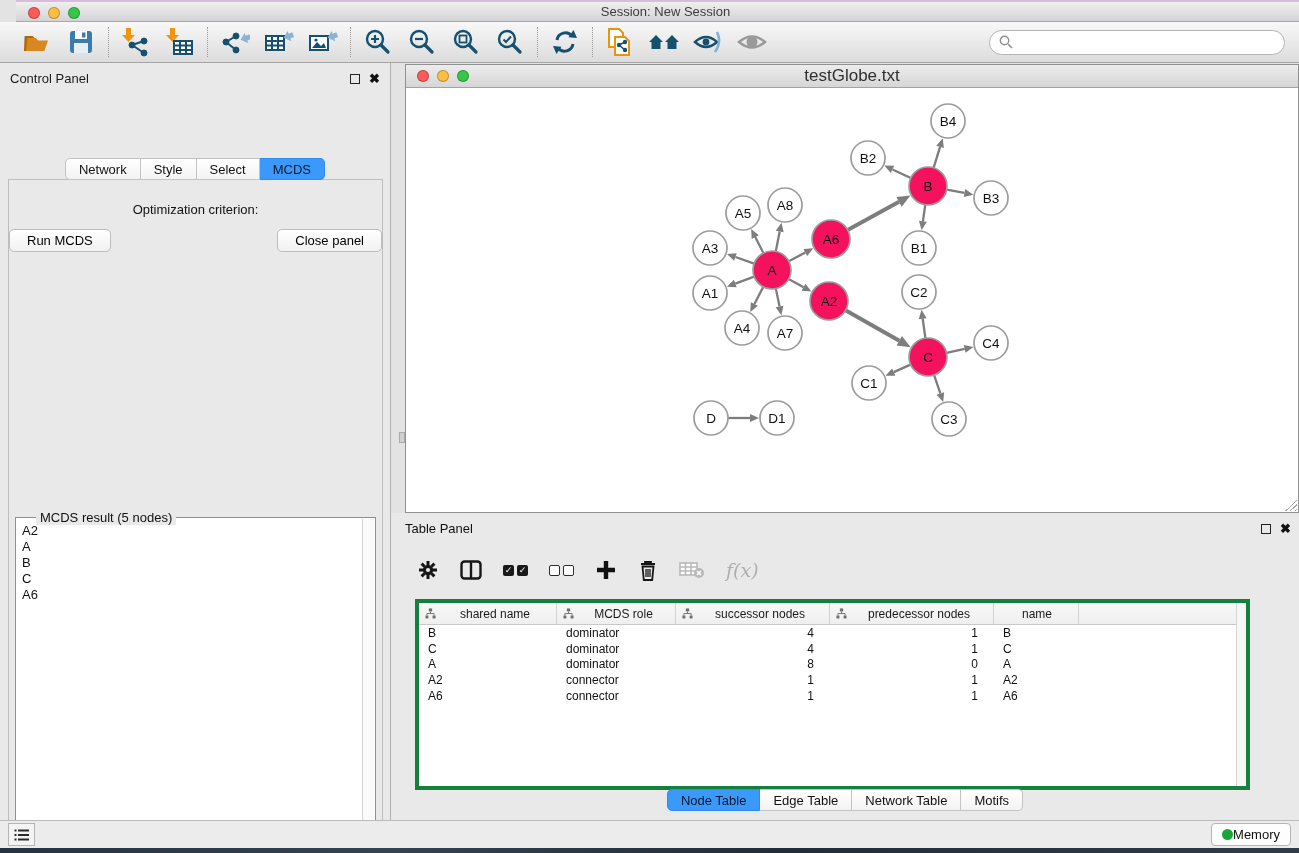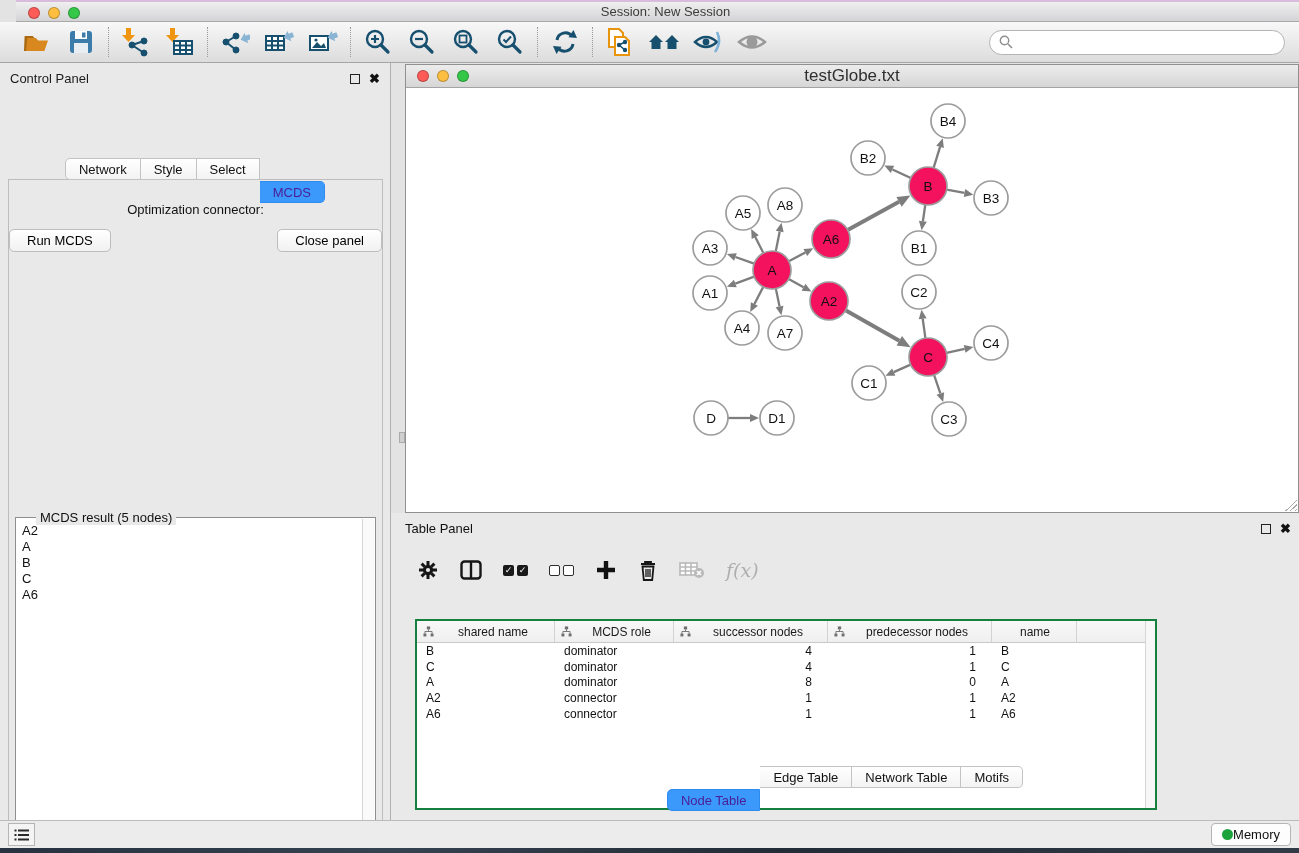--- a/index.html
+++ b/index.html
@@ -34,21 +34,21 @@
   .panel-head .ph-title { font-size:13px; color:#1c1c1c; }
   .panel-head .ph-icons { margin-left:auto; display:flex; gap:9px; align-items:center; }
   .float-ic { width:10px; height:10px; border:1.6px solid #222; display:inline-block; }
   .close-ic { font-size:13px; font-weight:bold; color:#111; line-height:10px; }
 
   .cp-tabs { position:absolute; left:0; top:95px; width:100%; display:flex; justify-content:center; z-index:3; }
   .seg { height:22px; display:flex; align-items:center; padding:0 13px; background:linear-gradient(#ffffff,#f3f3f3);
     border:1px solid #c3c3c3; border-left:none; font-size:13px; color:#111; cursor:default; }
   .seg:first-child { border-left:1px solid #c3c3c3; border-radius:5px 0 0 5px; }
   .seg:last-child { border-radius:0 5px 5px 0; }
-  .seg.active { background:#3b99fc; border-color:#2f8bef; color:#4c1d95;margin-top:23px; }
+  .seg.active { background:#3b99fc; border-color:#2f8bef; color:#0f172a; }
 
   .cp-content { position:absolute; left:8px; top:116px; width:375px; height:689px; background:#e9e9e9; border:1px solid #bdbdbd; }
   .opt-label { text-align:center; margin-top:22px; font-size:13px; }
   .mcds-select { margin:11px auto 0 auto; width:313px; height:23px; background:#fff; border:1px solid #b6b6b6; border-radius:4px;
     display:flex; align-items:center; position:relative; }
   .mcds-select .sel-text { padding-left:9px; font-size:13px; flex:1; white-space:nowrap; overflow:hidden; }
   .sel-stepper { width:19px; height:21px; background:linear-gradient(#6fb5fd,#2f8bef); border-radius:0 3px 3px 0;
     display:flex; flex-direction:column; align-items:center; justify-content:center; color:#fff; }
   .sel-stepper svg { display:block; }
   .cp-buttons { display:flex; justify-content:space-between; gap:12px; margin-top:12px; }
@@ -78,21 +78,21 @@
   
   .table-panel { position:absolute; left:391px; top:513px; width:908px; height:307px; background:#e9e9e9; }
   .tp-head { position:absolute; left:14px; top:8px; right:8px; display:flex; align-items:center; }
   .tp-toolbar { position:absolute; left:14px; top:35px; right:8px; height:44px; display:flex; align-items:center; gap:21px; padding-left:12px; }
   .tp-tool { display:flex; align-items:center; justify-content:center; }
   .chkpair { display:flex; gap:3px; }
   .chk { width:11px; height:11px; background:#191919; border-radius:2px; color:#fff; font-size:9px; line-height:11px; text-align:center; }
   .unchk { width:11px; height:11px; background:#fff; border:1.6px solid #2d2d2d; border-radius:2px; }
   .fx { font-family:"DejaVu Serif", serif; font-style:italic; font-size:19px; color:#aeaeae; }
 
-  .data-table { position:absolute; left:24px; top:86px; width:742px; height:191px; background:#fff; border:2px solid #15803d; overflow:hidden;margin-top:20px; }
+  .data-table { position:absolute; left:24px; top:86px; width:835px; height:191px; background:#fff; border:4px solid #15803d; overflow:hidden; }
   .thead { display:flex; height:22px; background:linear-gradient(#f8f8f8,#efefef); border-bottom:1px solid #c9c9c9; }
   .th { display:flex; align-items:center; border-right:1px solid #d2d2d2; padding:0 4px 0 6px; font-size:12px; color:#1a1a1a; }
   .th .th-label { flex:1; text-align:center; }
   .col-icon { display:inline-flex; margin-right:2px; }
   .tr { display:flex; height:15.7px; align-items:center; }
   .td { font-size:12px; white-space:nowrap; overflow:hidden; }
   .tbl-scroll { position:absolute; top:0; right:0; bottom:0; width:10px; background:#f7f7f7; border-left:1px solid #d6d6d6; }
 
   .tp-tabs { position:absolute; left:0; right:0; bottom:9px; display:flex; justify-content:center; }
 
@@ -290,21 +290,21 @@
       <span class="close-ic">✖</span>
     </span>
   </div>
   <div class="cp-tabs" id="cp-tabs">
       <span class="seg">Network</span>
       <span class="seg">Style</span>
       <span class="seg">Select</span>
       <span class="seg active">MCDS</span>
     </div>
   <div class="cp-content">
-    <div class="opt-label">Optimization connector:</div>
+    <div class="opt-label">Optimization criterion:</div>
     <div class="cp-buttons">
       <button class="btn">Run MCDS</button>
       <button class="btn">Close panel</button>
     </div>
     <div class="mcds-fieldset">
       <span class="mcds-legend">MCDS result (5 nodes)</span>
       <div class="mcds-list" id="mcds-list">
           <div class="list-item">A2</div>
           <div class="list-item">A</div>
           <div class="list-item">B</div>

